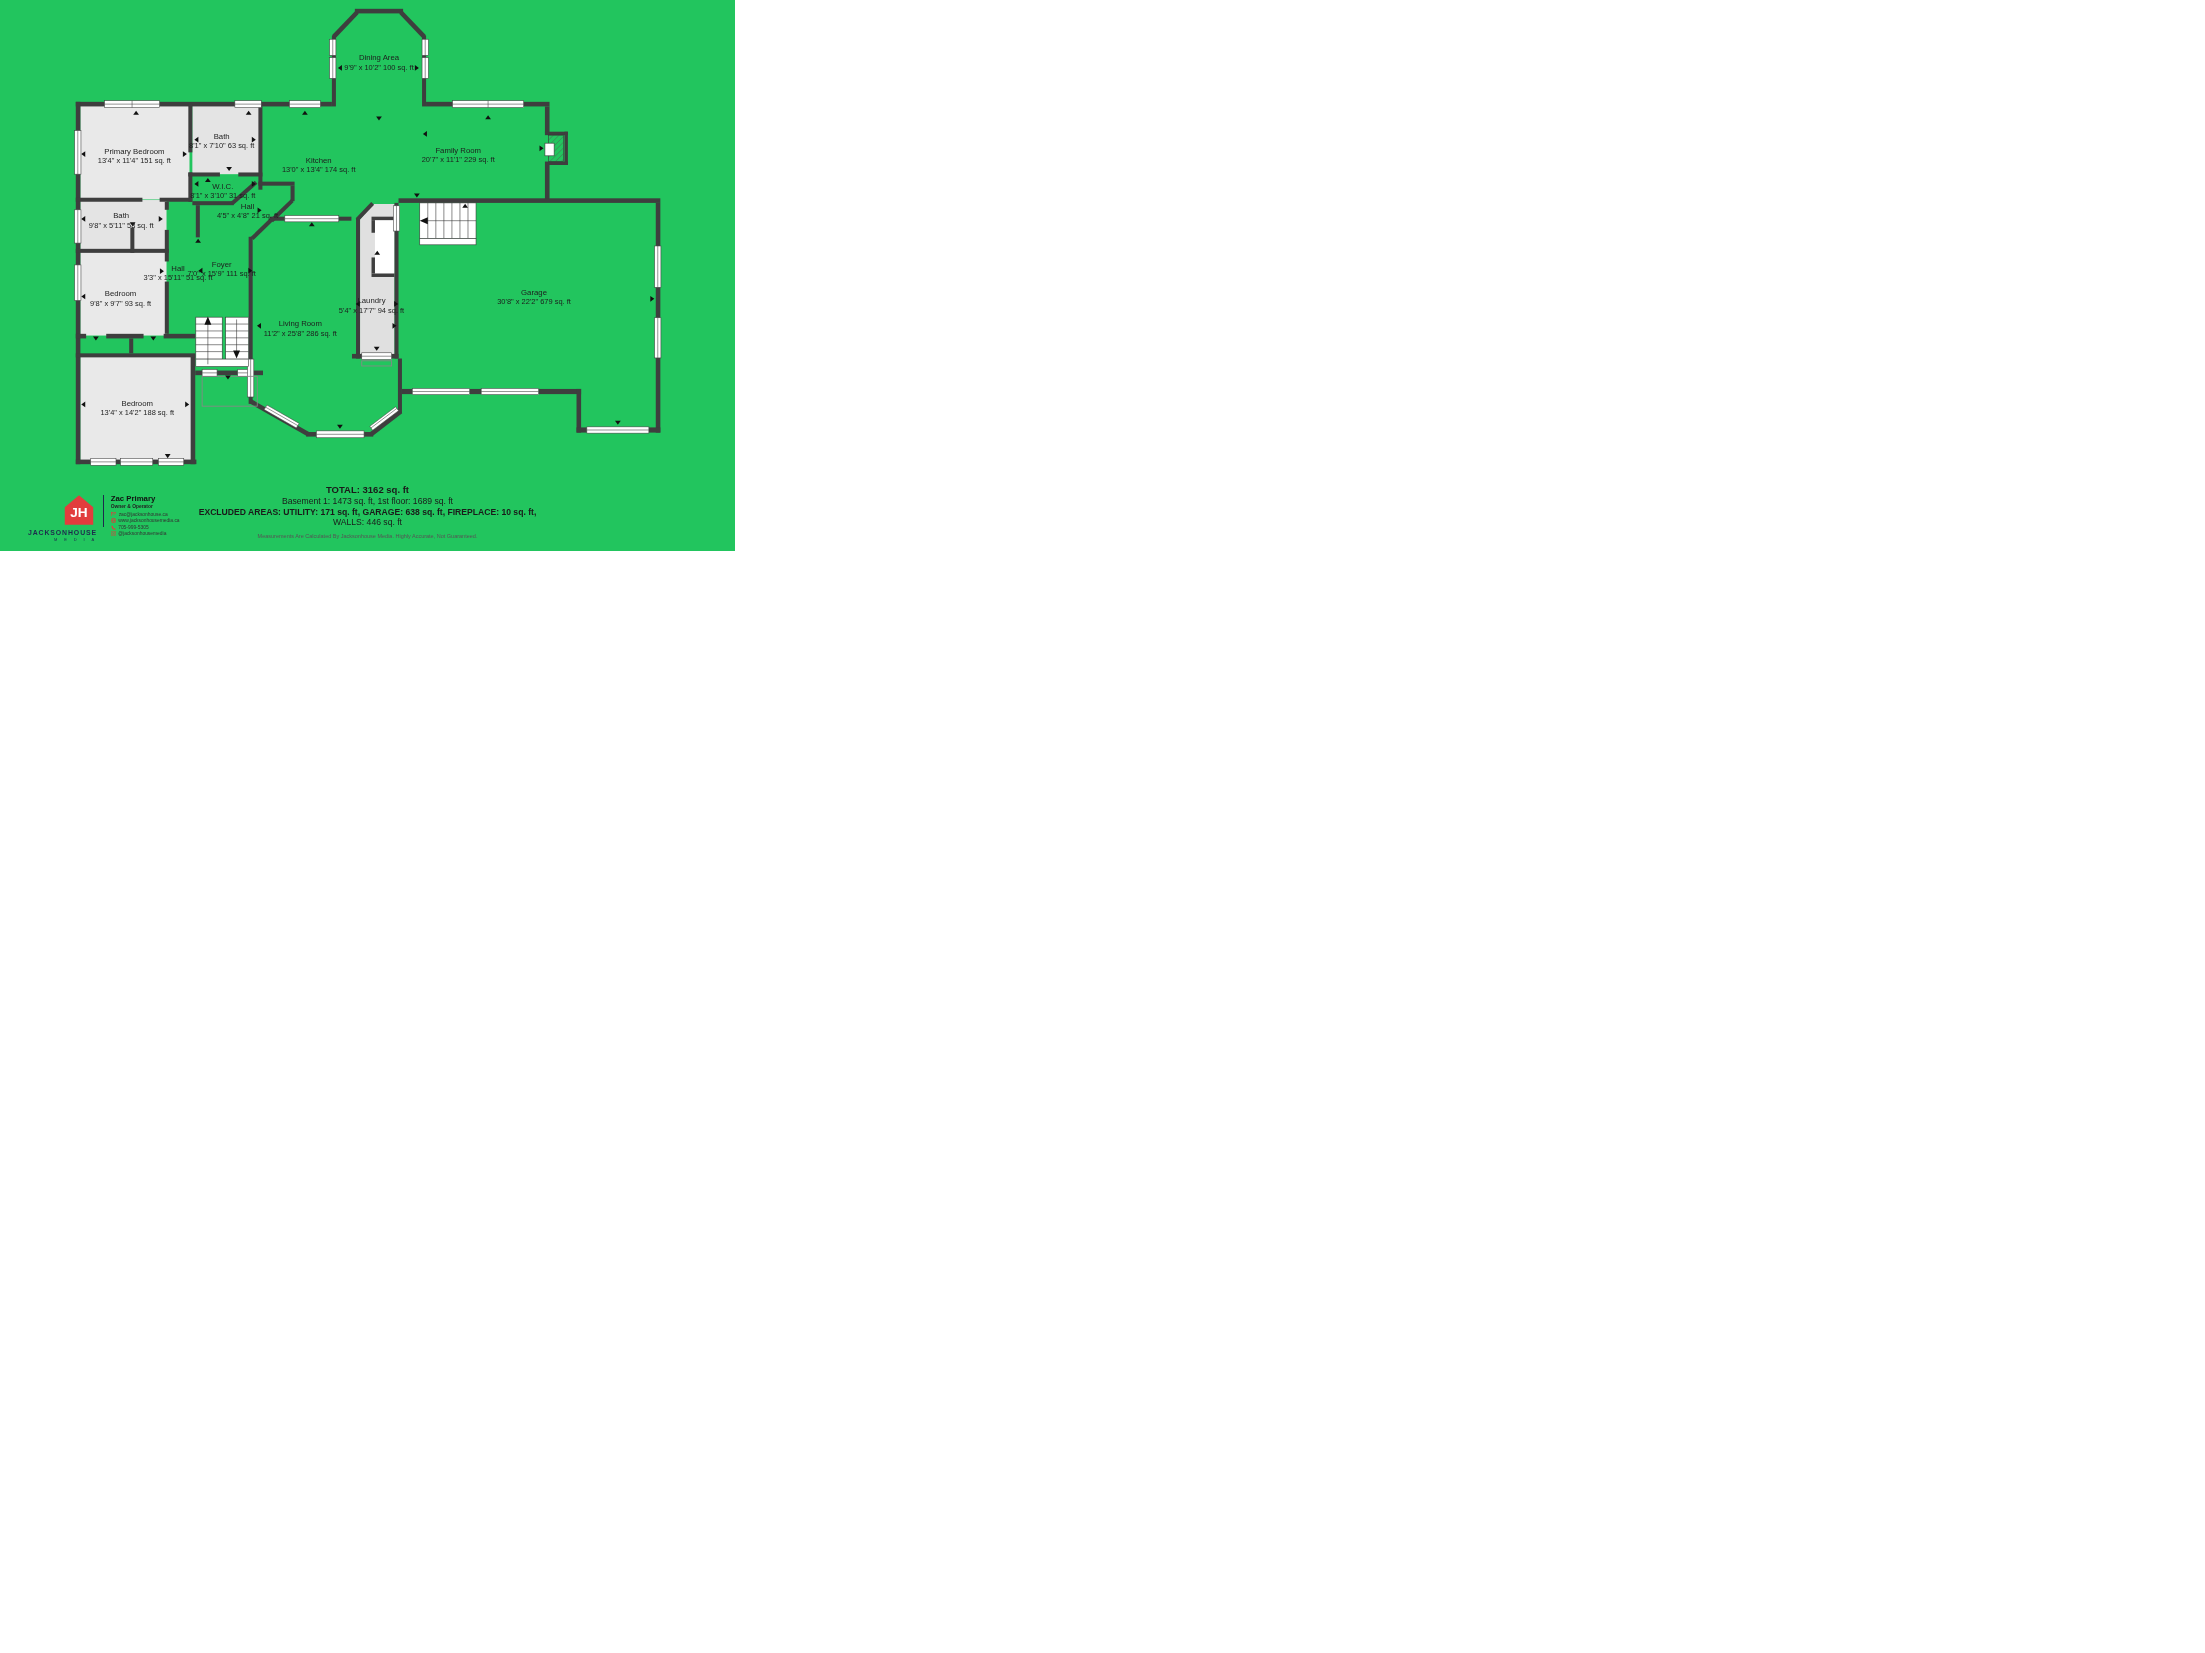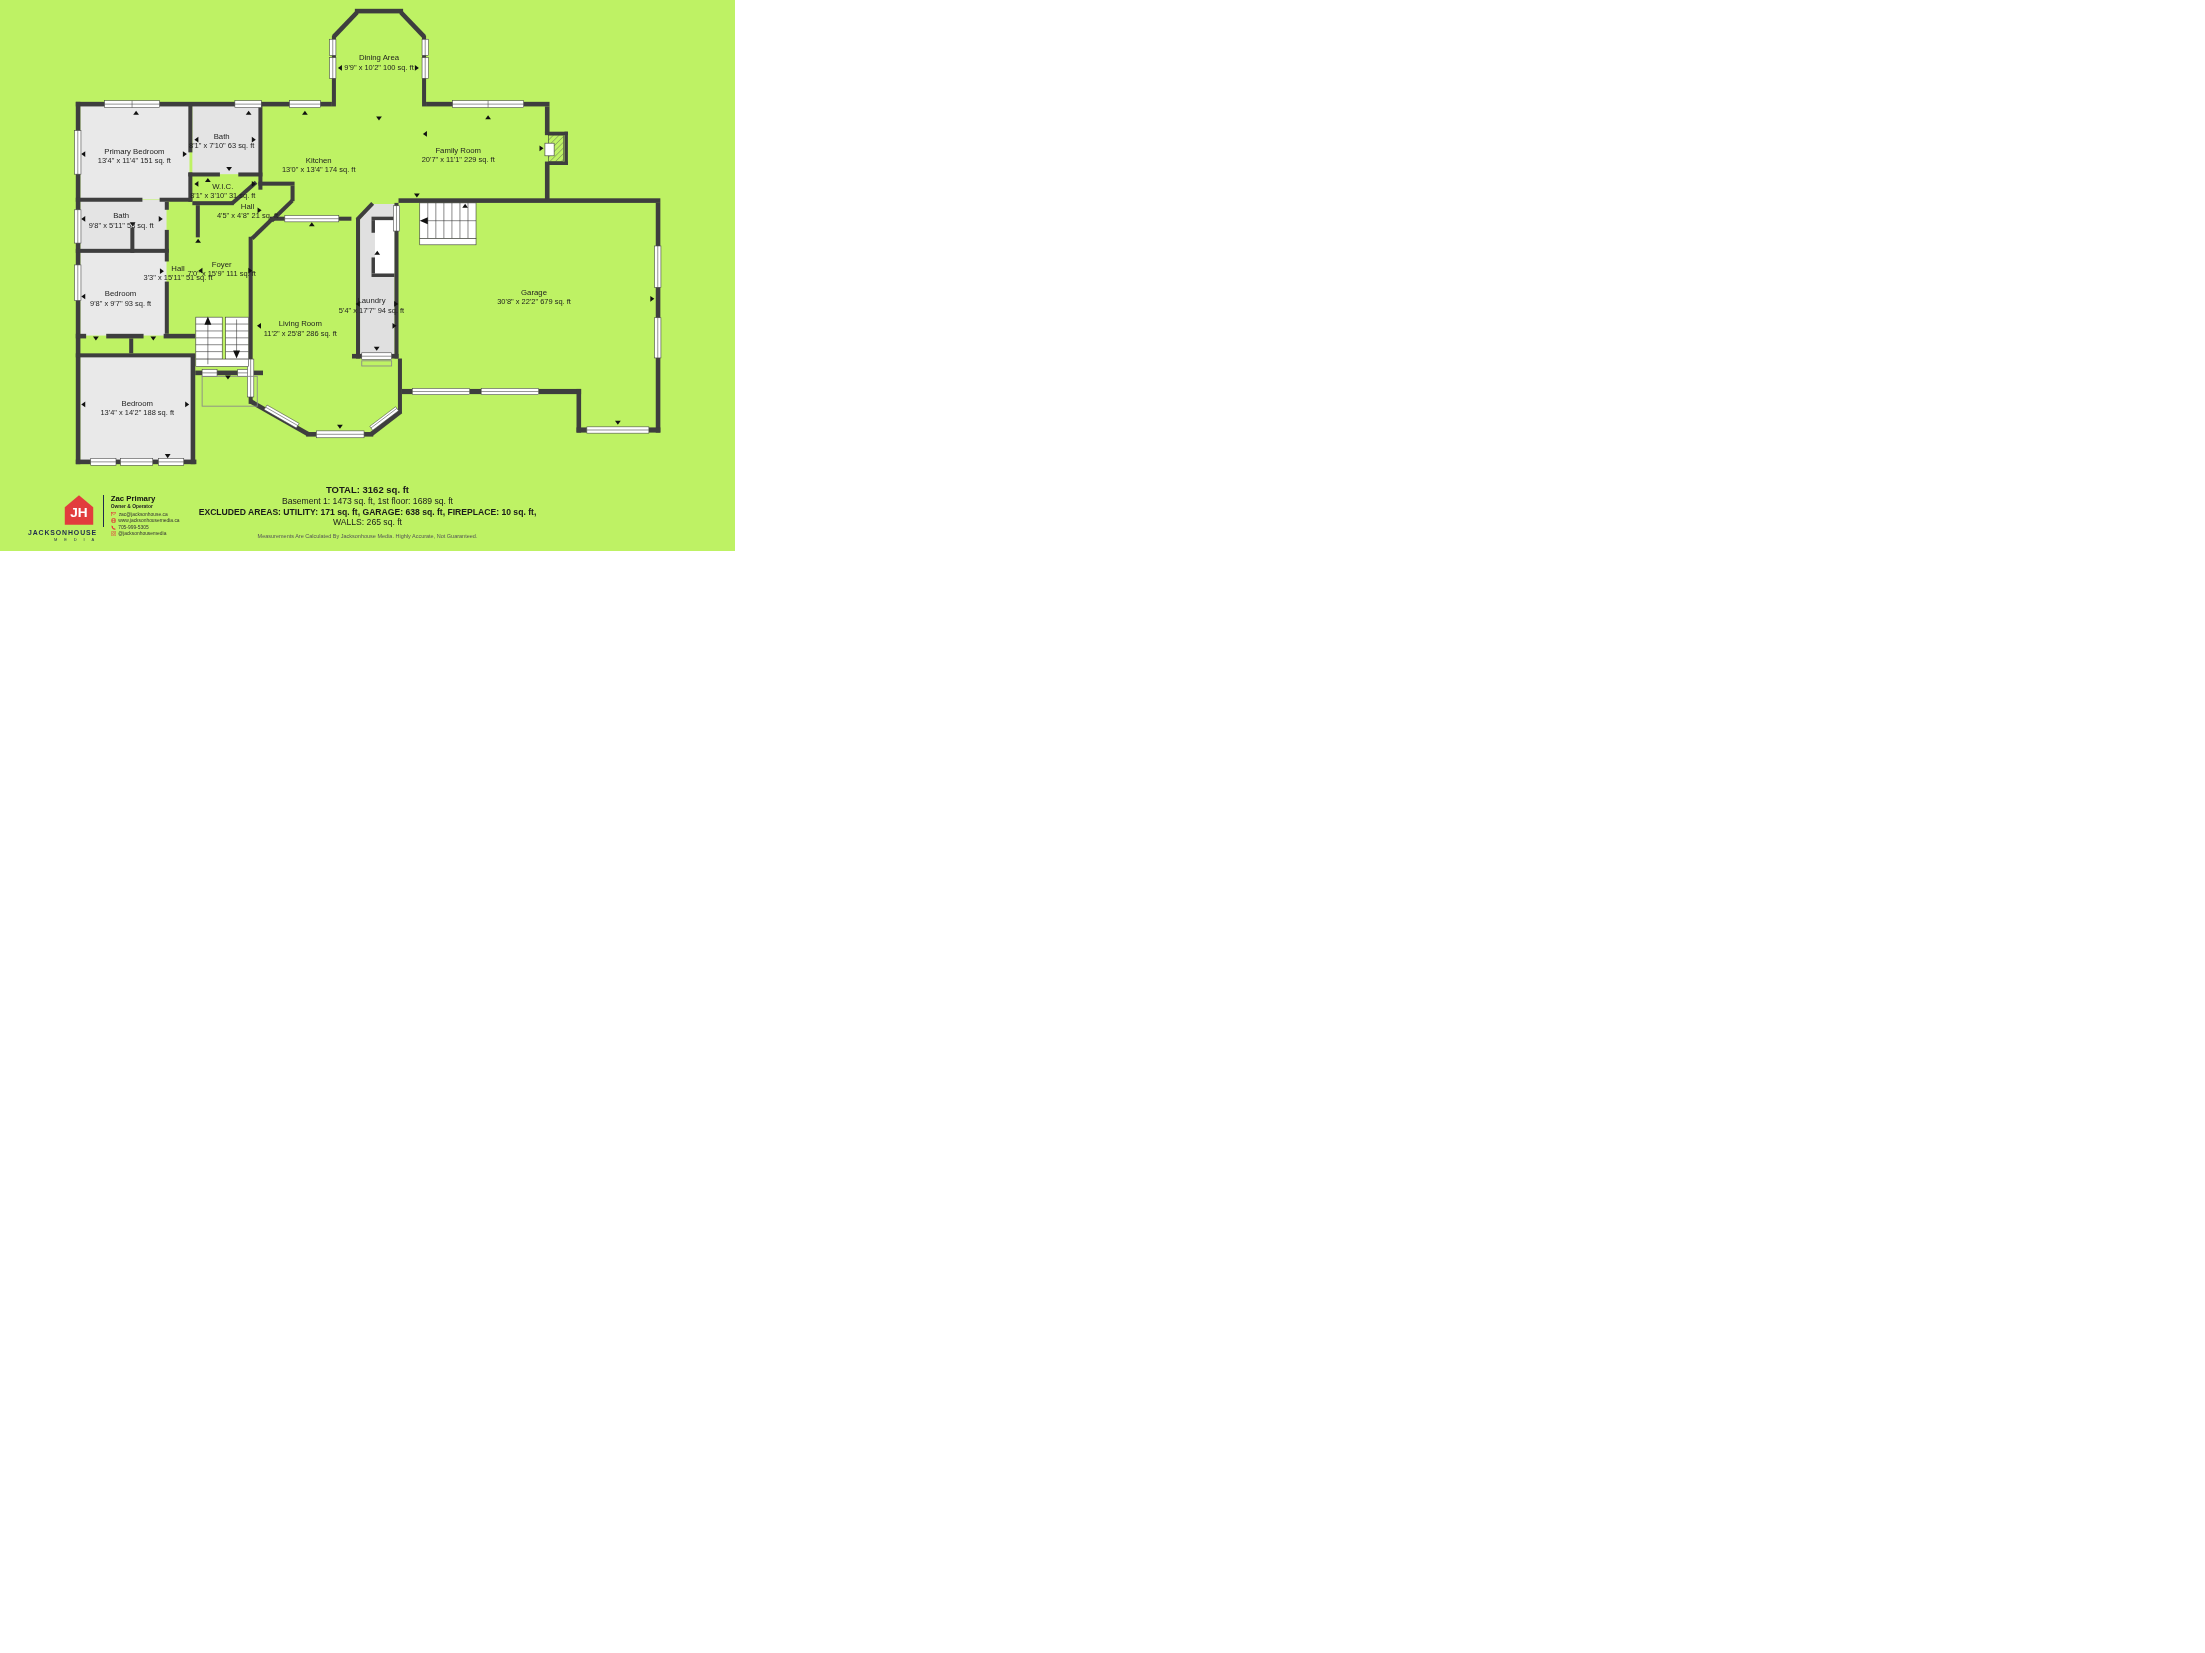--- a/index.html
+++ b/index.html
@@ -1,16 +1,16 @@
 <!DOCTYPE html>
 <html style="font-size:9.2px"><head>
 <meta charset="utf-8">
 <style>
   html,body{margin:0;padding:0;background:#fff;}
-  .page{position:relative;width:735px;height:551px;background:#bef264;overflow:hidden;
+  .page{position:relative;width:735px;height:551px;background:#22c55e;overflow:hidden;
         font-family:"Liberation Sans","DejaVu Sans",sans-serif;color:#1a1a1a;}
   svg text{font-family:"Liberation Sans","DejaVu Sans",sans-serif;}
   .room-name{font-size:13.5px;fill:#1d1d1d;}
   .room-dims{font-size:13px;fill:#1d1d1d;}
   .footer{position:absolute;left:0;right:0;text-align:center;}
   .f-total{top:484px;font-size:9.5px;font-weight:bold;}
   .f-floors{top:496px;font-size:8.6px;}
   .f-excluded{top:507px;font-size:8.6px;font-weight:bold;}
   .f-walls{top:517px;font-size:8.6px;}
   .f-disc{top:533px;font-size:5.5px;color:#555;}
@@ -319,21 +319,21 @@
     <text class="room-name" x="523" y="568">Living Room</text>
     <text class="room-dims" x="523" y="584">11'2" x 25'8" 286 sq. ft</text>
     <text class="room-name" x="239" y="706">Bedroom</text>
     <text class="room-dims" x="239" y="722">13'4" x 14'2" 188 sq. ft</text>
   </g>
 </svg>
 
   <div class="footer f-total">TOTAL: 3162 sq. ft</div>
   <div class="footer f-floors">Basement 1: 1473 sq. ft, 1st floor: 1689 sq. ft</div>
   <div class="footer f-excluded">EXCLUDED AREAS: UTILITY: 171 sq. ft, GARAGE: 638 sq. ft, FIREPLACE: 10 sq. ft,</div>
-  <div class="footer f-walls">WALLS: 265 sq. ft</div>
+  <div class="footer f-walls">WALLS: 446 sq. ft</div>
   <div class="footer f-disc">Measurements Are Calculated By Jacksonhouse Media. Highly Accurate, Not Guaranteed.</div>
 
   <div class="brand">
     <div class="brand-logo">
       <svg width="36" height="33" viewBox="0 0 62 58">
         <polygon points="6,25 31,4 56,25 56,56 6,56" fill="#e23d3d"></polygon>
         <text x="31" y="43" text-anchor="middle" fill="#ffffff" font-size="24" font-weight="bold" font-family="Liberation Serif, DejaVu Serif, serif">JH</text>
       </svg>
       <div class="brand-company">JACKSONHOUSE</div>
       <div class="brand-sub">M E D I A</div>

